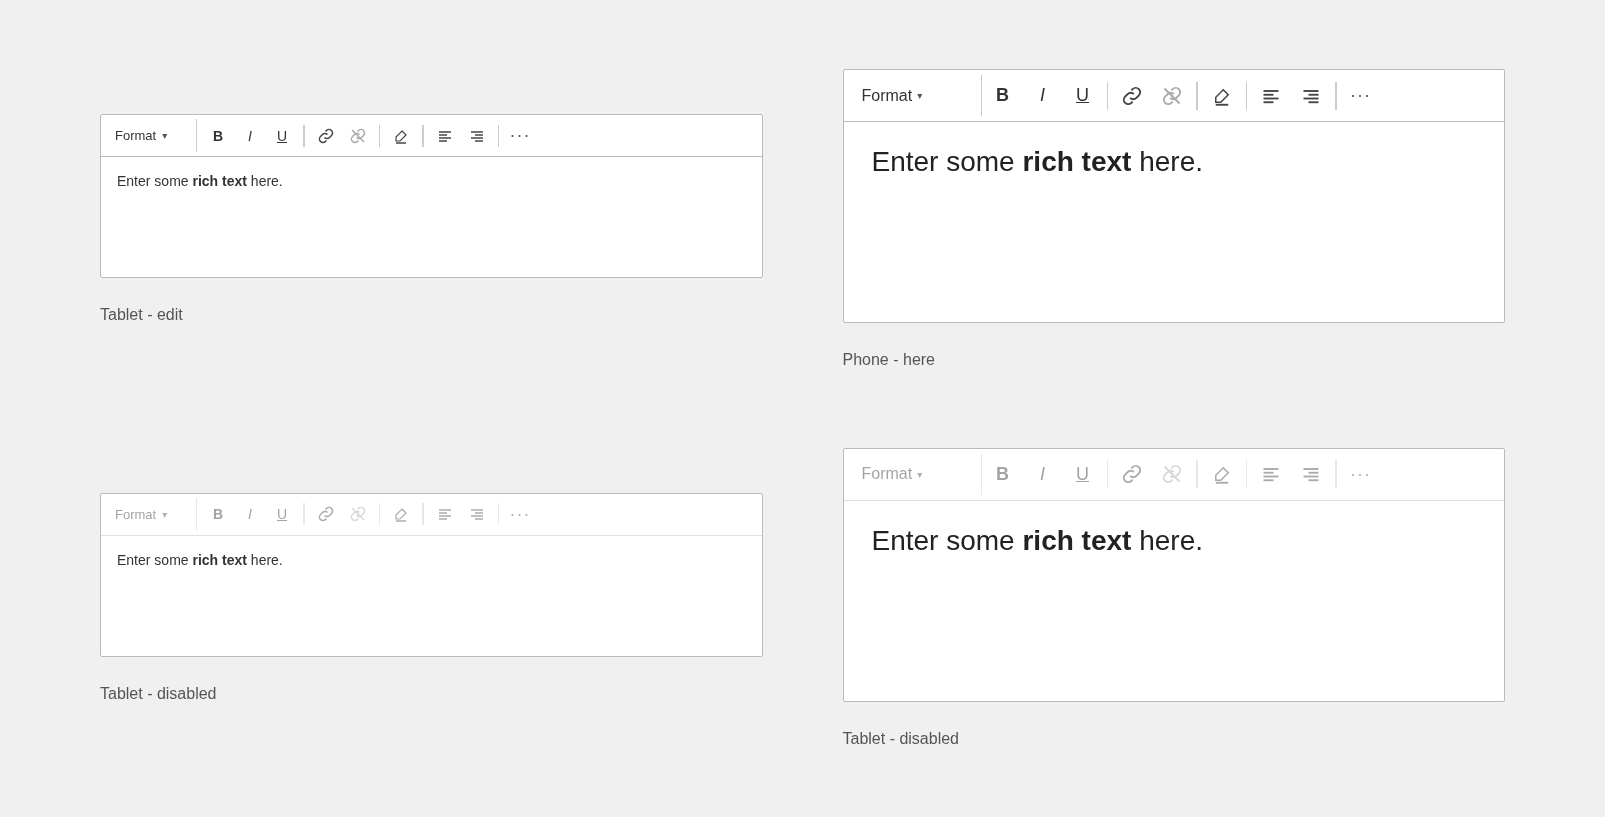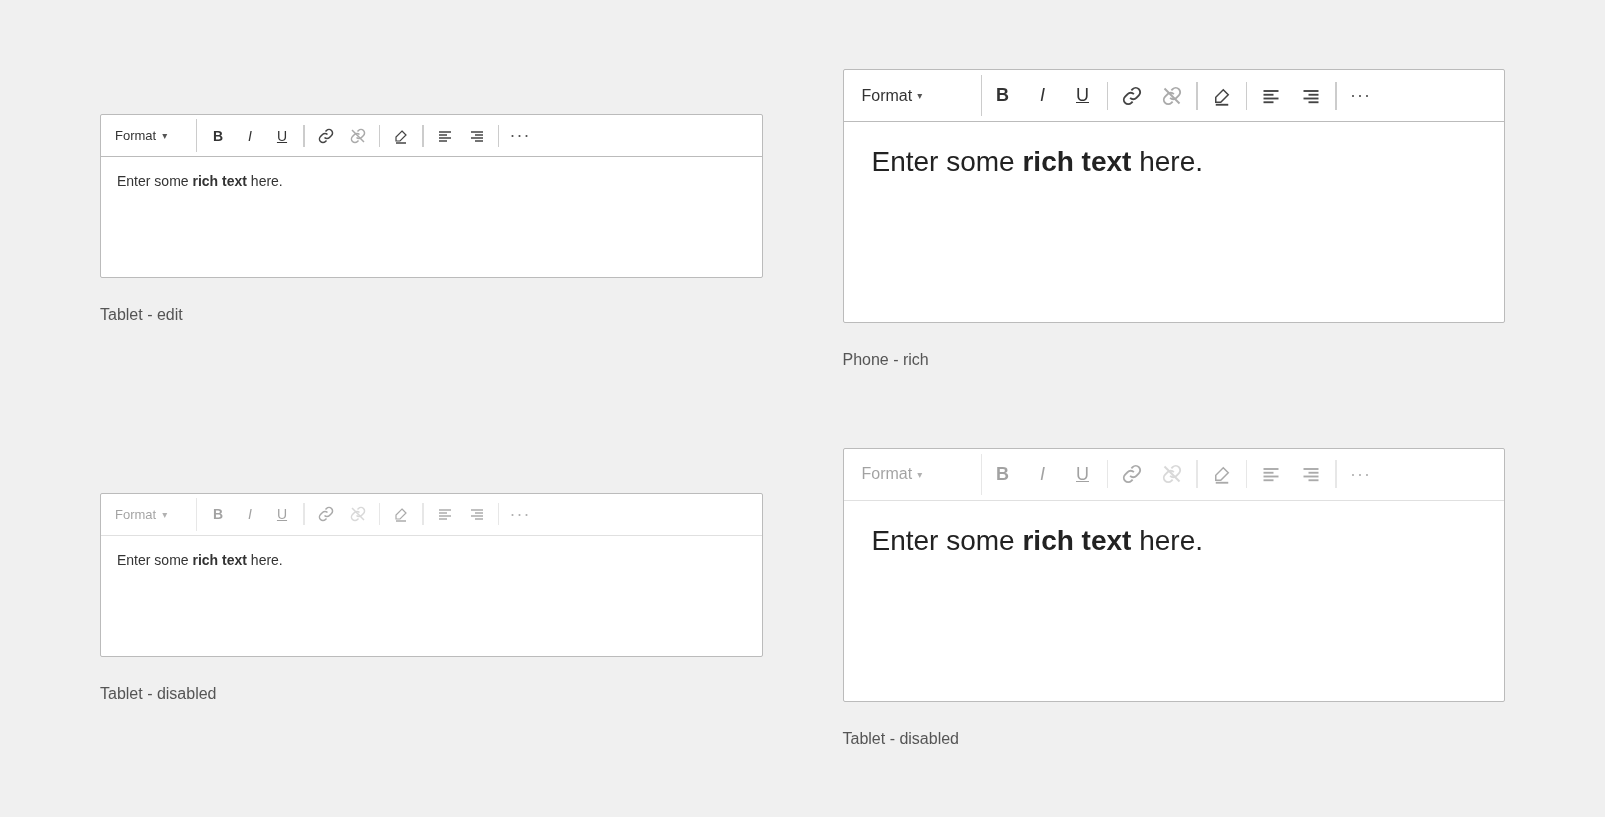--- a/index.html
+++ b/index.html
@@ -283,21 +283,21 @@
             <line x1="6" y1="13" x2="14" y2="13"></line>
           </svg>
         </button>
         <div class="phone-toolbar-sep"></div>
         <button class="phone-toolbar-btn dots-btn">···</button>
       </div>
       <div class="editor-content-large">
         <span>Enter some </span><strong>rich text</strong><span> here.</span>
       </div>
     </div>
-    <div class="caption">Phone - rich</div>
+    <div class="caption">Phone - here</div>
   </div>
 
   <div class="quadrant">
     <div class="editor-wrapper">
       <div class="toolbar disabled">
         <div class="toolbar-format">
           <span>Format</span>
           <span class="chevron-icon">▾</span>
         </div>
         <button class="toolbar-btn bold" disabled="">B</button>

